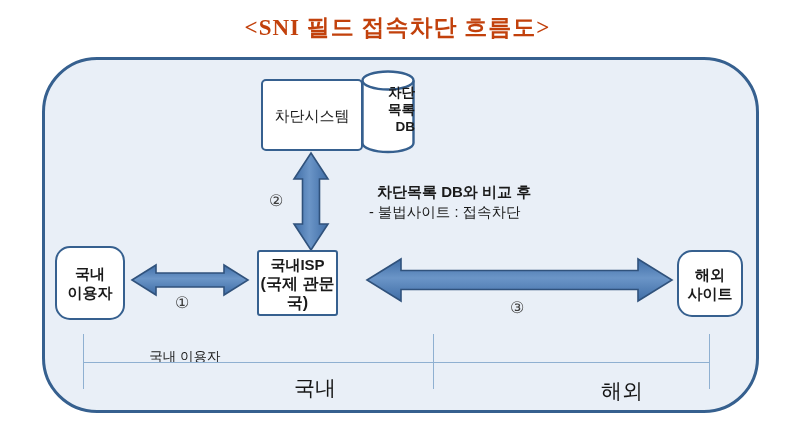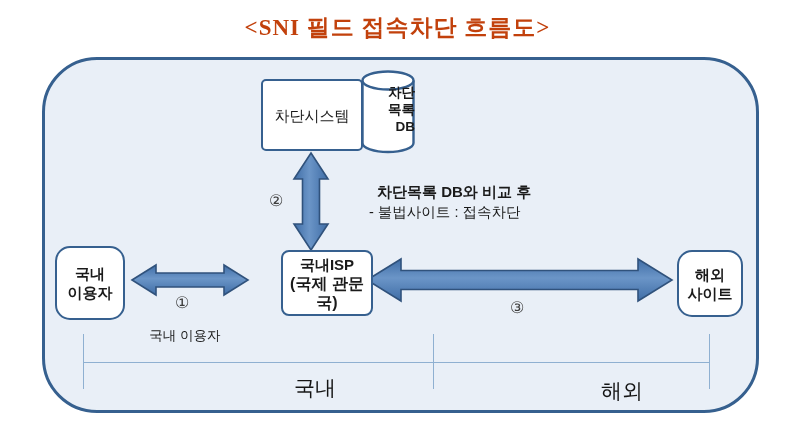--- a/index.html
+++ b/index.html
@@ -40,21 +40,21 @@
     flex-direction: column;
     align-items: center;
     justify-content: center;
     text-align: center;
     font-weight: bold;
     font-size: 15px;
     line-height: 19px;
   }
   .node-blocking { left: 261px; top: 79px; width: 102px; height: 72px; border-radius: 5px; font-weight: normal; }
   .node-user     { left: 55px;  top: 246px; width: 70px;  height: 74px; }
-  .node-isp      { left: 257px; top: 250px; width: 92px; height: 66px; border-radius: 8px; margin-left: 24px; }
+  .node-isp      { left: 257px; top: 250px; width: 81px; height: 66px; border-radius: 3px; }
   .node-isp .sub { font-size: 16px; }
   .node-overseas { left: 677px; top: 250px; width: 66px;  height: 67px; }
   .svg-abs { position: absolute; overflow: visible; }
   .cyl-label {
     position: absolute;
     left: 361px; top: 84px; width: 54px;
     text-align: right;
     font-weight: bold;
     font-size: 13.5px;
     line-height: 17px;
@@ -71,21 +71,21 @@
     position: absolute;
     left: 325px; top: 182px;
     font-size: 14.5px;
     line-height: 20px;
     white-space: nowrap;
     margin-left: 44px;
   }
   .compare-note .head { font-weight: bold; font-size: 15px; margin-left: 8px; }
   .access-note {
     position: absolute;
-    left: 120px; top: 327px; width: 130px;
+    left: 120px; top: 348px; width: 130px;
     text-align: center;
     font-size: 13.5px;
     line-height: 17px;
   }
   .guide-hline {
     position: absolute;
     left: 83px; top: 362px; width: 627px; height: 0;
     border-top: 1.5px solid #8fb0d1;
   }
   .tick {

